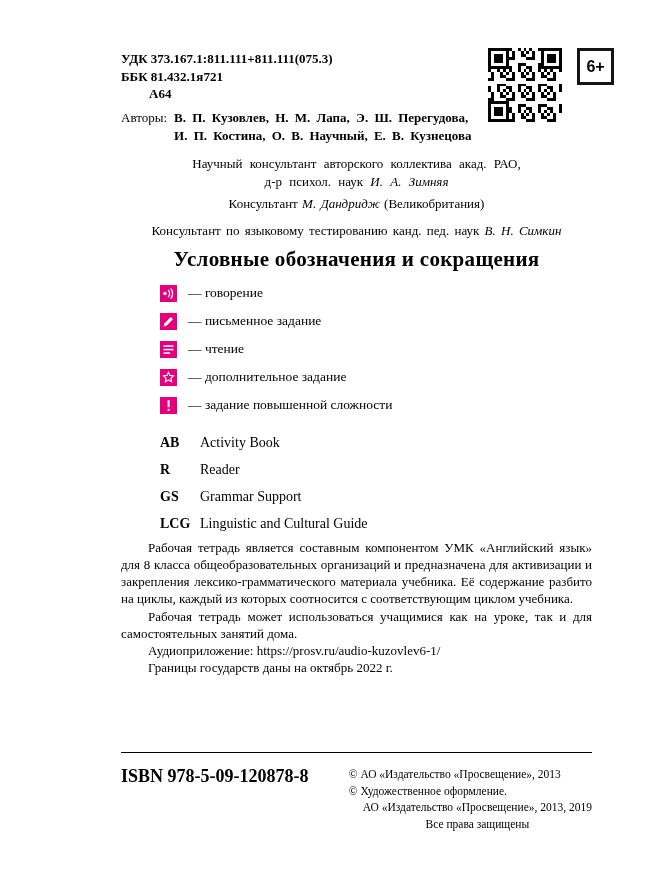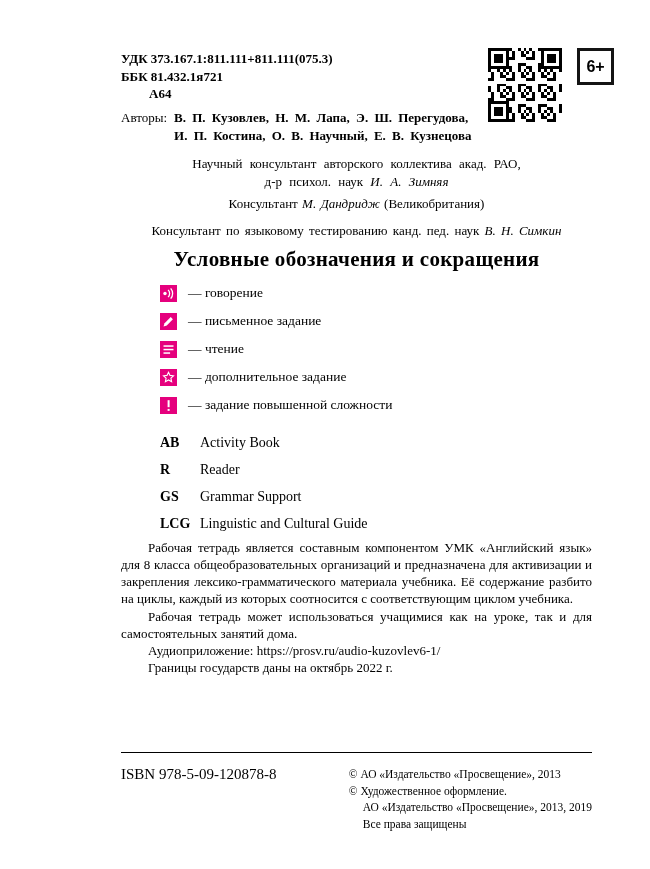--- a/index.html
+++ b/index.html
@@ -46,23 +46,23 @@
   .abbrs{margin-top:20px;margin-left:39px;}
   .abbr-item{margin-top:10px;font-size:14px;line-height:1.22;display:flex;}
   .abbr-item b{width:40px;flex:none;}
   
   .annotation{margin-top:7px;font-size:13px;line-height:1.32;text-align:justify;}
   .annotation p{margin:0;text-indent:27px;}
   
   .footer{position:absolute;left:121px;right:58px;bottom:36px;
           border-top:1px solid #000;padding-top:13px;
           display:flex;justify-content:space-between;align-items:flex-start;}
-  .isbn{font-weight:normal;font-size:15px;}
+  .isbn{font-weight:bold;font-size:18px;}
   .copyright{font-size:11.5px;line-height:1.46;}
-  .copyright .ind{padding-left:14px;}
+  .copyright .ind{padding-left:14px;text-align:center;}
 </style>
 </head>
 <body>
 
 <div class="page">
 
   <div class="meta">
     <div>УДК 373.167.1:811.111+811.111(075.3)</div>
     <div>ББК 81.432.1я721</div>
     <div class="indent">А64</div>

